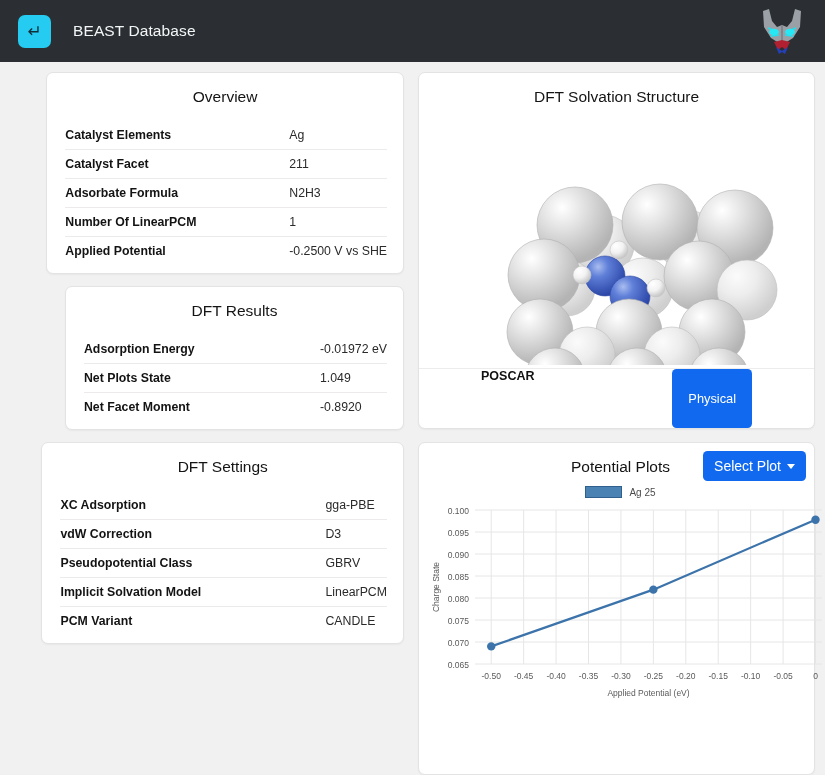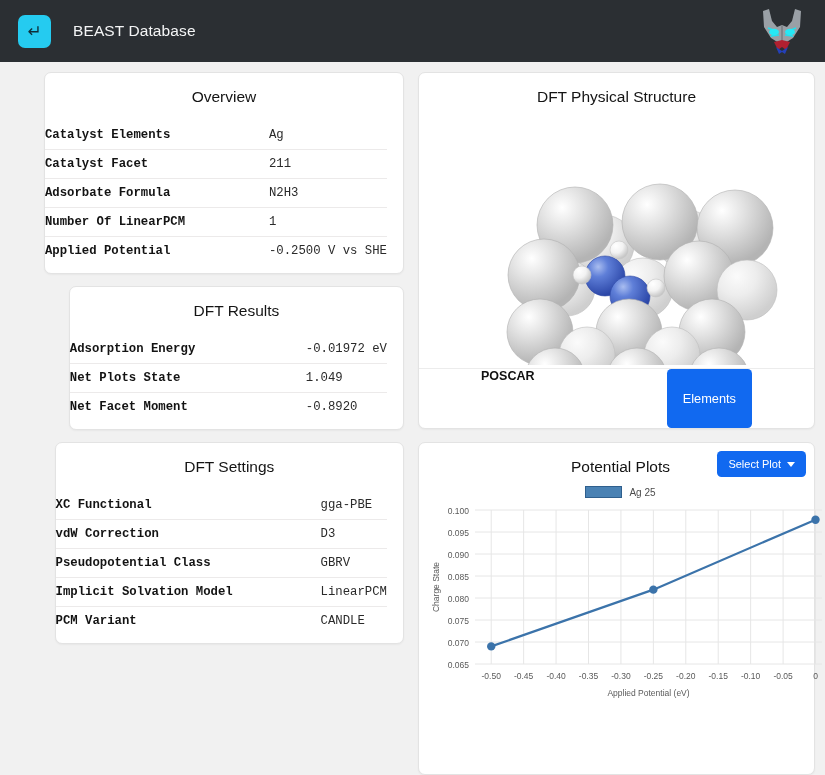--- a/index.html
+++ b/index.html
@@ -42,21 +42,21 @@
   .card {
     background: #fff; border: 1px solid #e3e3e3; border-radius: 7px;
     box-shadow: 0 1px 2px rgba(0,0,0,.045);
   }
   .card-title {
     text-align: center; font-size: 15.5px; color: #141414;
     padding: 15px 0 14px 0; font-weight: 400;
   }
 
   
-  .kv { padding: 0 16px 8px 0; font-family: Liberation Mono, monospace; }
+  .kv { padding: 0 16px 8px 18px; }
   .kv-row {
     display: flex; align-items: center;
     height: 29px; border-top: 1px solid #eceaea;
     font-size: 12.3px;
   }
   .kv-row:first-child { border-top: none; }
   .kv-key { font-weight: bold; color: #131313; }
   .kv-val { color: #2a2a2a; }
   .kv-overview  .kv-key { width: 224px; }
   .kv-results   .kv-key { width: 236px; }
@@ -77,21 +77,21 @@
     padding: 8px 16px; cursor: pointer;
     font-family: "Liberation Sans", sans-serif;
   }
   .download-btn { margin-left: auto; margin-right: 40px; }
 
   
   .plot-card { flex: 1; position: relative; padding-left: 8px; }
   .select-plot-btn {
     position: absolute; right: 8px; top: 8px;
     background: #1169f0; color: #fff; border: none;
-    border-radius: 4.5px; font-size: 11px;
+    border-radius: 4.5px; font-size: 14px;
     padding: 7px 11px; cursor: pointer;
     display: flex; align-items: center; gap: 6px;
     font-family: "Liberation Sans", sans-serif;
   }
   .caret { width: 0; height: 0; border-left: 4.5px solid transparent;
            border-right: 4.5px solid transparent; border-top: 5px solid #fff; }
   .legend {
     display: flex; align-items: center; justify-content: center;
     gap: 7px; margin-top: -4px;
   }
@@ -167,21 +167,21 @@
           <div class="kv-key">Net Facet Moment</div>
           <div class="kv-val">-0.8920</div>
         </div>
       </div>
     </div>
 
     <div class="card">
       <div class="card-title">DFT Settings</div>
       <div class="kv kv-settings">
         <div class="kv-row">
-          <div class="kv-key">XC Functional</div>
+          <div class="kv-key">XC Adsorption</div>
           <div class="kv-val">gga-PBE</div>
         </div>
         <div class="kv-row">
           <div class="kv-key">vdW Correction</div>
           <div class="kv-val">D3</div>
         </div>
         <div class="kv-row">
           <div class="kv-key">Pseudopotential Class</div>
           <div class="kv-val">GBRV</div>
         </div>
@@ -193,21 +193,21 @@
           <div class="kv-key">PCM Variant</div>
           <div class="kv-val">CANDLE</div>
         </div>
       </div>
     </div>
   </div>
 
   <div class="col-right">
 
     <div class="card">
-      <div class="card-title">DFT Physical Structure</div>
+      <div class="card-title">DFT Solvation Structure</div>
       <div class="structure-body">
         <svg class="structure-svg" width="340" height="245" viewBox="0 0 340 245">
           <defs>
             <radialGradient id="gAg" cx="33%" cy="27%" r="72%">
               <stop offset="0%" stop-color="#ffffff"></stop>
               <stop offset="40%" stop-color="#e2e2e2"></stop>
               <stop offset="100%" stop-color="#b4b4b4"></stop>
             </radialGradient>
             <radialGradient id="gAgBack" cx="33%" cy="27%" r="72%">
               <stop offset="0%" stop-color="#fbfbfb"></stop>
@@ -252,21 +252,21 @@
           <circle cx="140" cy="235" r="28" fill="url(#gAgBack)" stroke="#bdbdbd" stroke-width="0.6"></circle>
           <circle cx="225" cy="235" r="28" fill="url(#gAgBack)" stroke="#bdbdbd" stroke-width="0.6"></circle>
 
           <circle cx="108" cy="258" r="30" fill="url(#gAg)" stroke="#b0b0b0" stroke-width="0.6"></circle>
           <circle cx="190" cy="258" r="30" fill="url(#gAg)" stroke="#b0b0b0" stroke-width="0.6"></circle>
           <circle cx="272" cy="258" r="30" fill="url(#gAg)" stroke="#b0b0b0" stroke-width="0.6"></circle>
         </svg>
       </div>
       <div class="poscar-row">
         <span class="poscar-label">POSCAR</span>
-        <button class="btn-primary download-btn">Elements</button>
+        <button class="btn-primary download-btn">Physical</button>
       </div>
     </div>
 
     <div class="card plot-card">
       <div class="card-title">Potential Plots</div>
       <button class="select-plot-btn">
         <span>Select Plot</span>
         <span class="caret"></span>
       </button>
 

